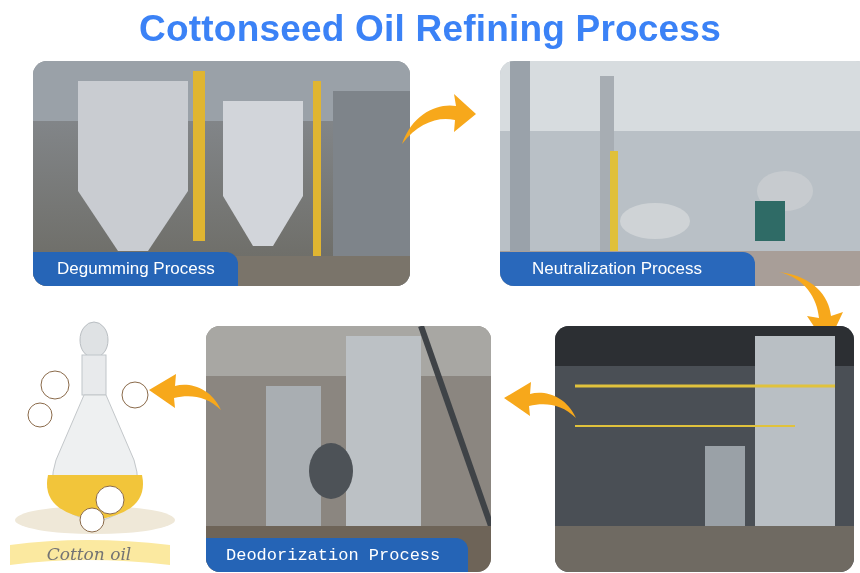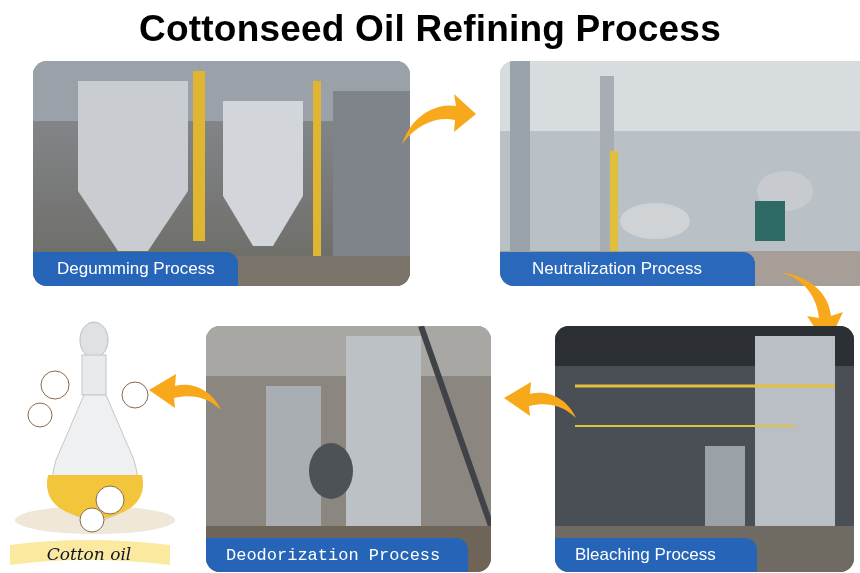--- a/index.html
+++ b/index.html
@@ -1,23 +1,23 @@
 <!DOCTYPE html>
 <html><head>
 <meta charset="utf-8">
 <style>
   html, body { margin: 0; padding: 0; }
   body { width: 860px; height: 573px; background: #ffffff; position: relative; overflow: hidden; font-family: "Liberation Sans", sans-serif; }
-  .title { position: absolute; left: 0; top: 8px; width: 860px; text-align: center; font-size: 37px; font-weight: bold; color: #000000; letter-spacing: 0.2px; }
+  .title { position: absolute; left: 0; top: 8px; width: 860px; text-align: center; font-size: 37px; font-weight: bold; color: #3b82f6; letter-spacing: 0.2px; }
   .panel { position: absolute; border-radius: 14px; overflow: hidden; }
   .scene { position: absolute; inset: 0; }
   .label { position: absolute; left: 0; bottom: 0; height: 34px; background: rgba(30,100,190,0.92); color: #fff; font-size: 17px; display: flex; align-items: center; padding-left: 24px; border-top-right-radius: 12px; box-sizing: border-box; }
   .arrow { position: absolute; }
   .cotton { position: absolute; left: 0; top: 320px; width: 220px; height: 253px; }
-  .cotton-label { position: absolute; left: 14px; top: 541px; width: 150px; height: 26px; display:flex; align-items:center; justify-content:center; font-family: "DejaVu Serif", serif; font-style: italic; font-size: 17px; color: #0f172a; }
+  .cotton-label { position: absolute; left: 14px; top: 541px; width: 150px; height: 26px; display:flex; align-items:center; justify-content:center; font-family: "DejaVu Serif", serif; font-style: italic; font-size: 17px; color: #737373; }
 </style>
 </head>
 <body>
 
 <div class="title">Cottonseed Oil Refining Process</div>
 
 <div class="panel" style="left:33px;top:61px;width:377px;height:225px;">
   <svg class="scene" width="377" height="225" viewBox="0 0 377 225">
     <defs>
         <linearGradient id="g1" x1="0" y1="0" x2="0" y2="1">
@@ -63,21 +63,20 @@
 <div class="panel" style="left:555px;top:326px;width:299px;height:246px;">
   <svg class="scene" width="299" height="246" viewBox="0 0 299 246">
     <rect width="299" height="246" fill="#4a4f55"></rect>
     <rect x="0" y="0" width="299" height="40" fill="#2c2f33"></rect>
     <rect x="200" y="10" width="80" height="230" fill="#b9bfc4"></rect>
     <rect x="150" y="120" width="40" height="100" fill="#9aa1a7"></rect>
     <line x1="20" y1="60" x2="280" y2="60" stroke="#e0c23c" stroke-width="3"></line>
     <line x1="20" y1="100" x2="240" y2="100" stroke="#e0c23c" stroke-width="2"></line>
     <rect x="0" y="200" width="299" height="46" fill="#6f6a62"></rect>
   </svg>
-  <div class="label" style="width:202px;padding-left:20px;">Bleaching Process</div>
 </div>
 
 <svg class="arrow" style="left:500px;top:368px;" width="80" height="55" viewBox="0 0 80 55">
   <path d="M76 50 C66 28 45 22 30 26 L31 14 L4 30 L30 48 L29 38 C45 34 62 36 76 50z" fill="#f7a81b"></path>
 </svg>
 
 <div class="panel" style="left:206px;top:326px;width:285px;height:246px;">
   <svg class="scene" width="285" height="246" viewBox="0 0 285 246">
     <rect width="285" height="246" fill="#8b8680"></rect>
     <rect x="0" y="0" width="285" height="50" fill="#a8a7a3"></rect>

